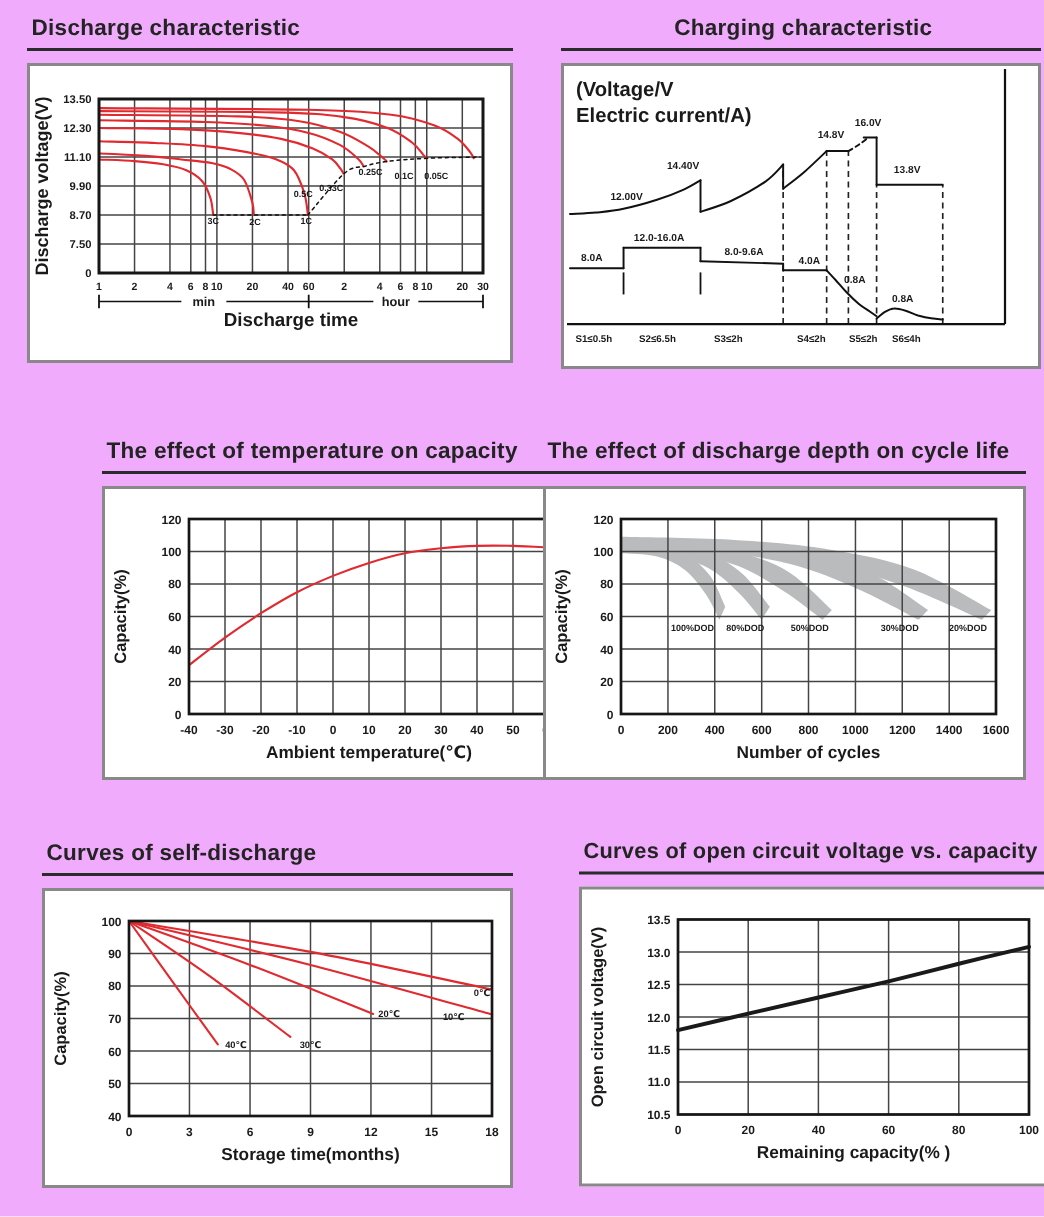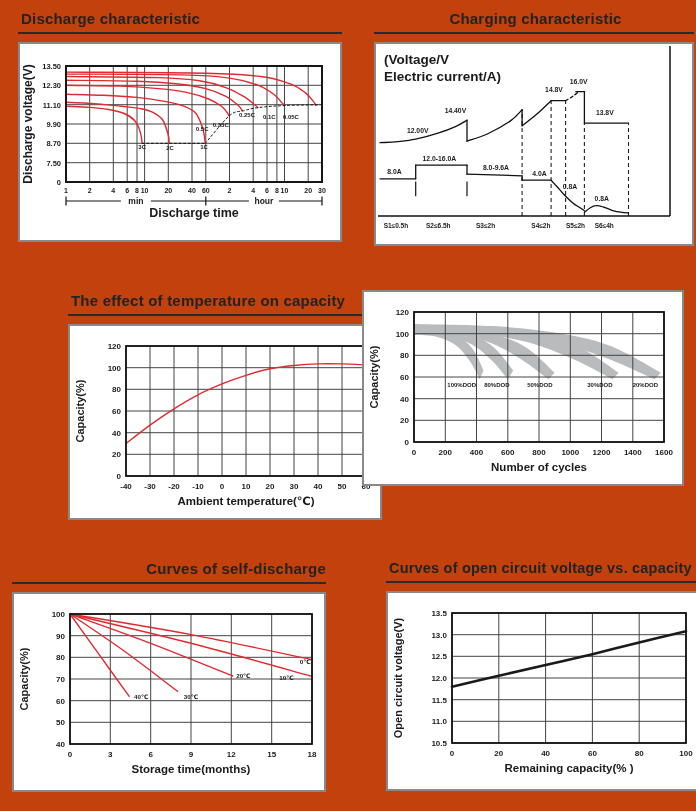--- a/index.html
+++ b/index.html
@@ -1,16 +1,16 @@
 <!DOCTYPE html>
 <html><head>
 <meta charset="utf-8">
 <style>
   html,body{margin:0;padding:0;background:#fff;}
-  .page{position:relative;width:696px;height:811px;background:#c2410c;
+  .page{position:relative;width:696px;height:811px;background:#f0abfc;
         font-family:"Liberation Sans",sans-serif;overflow:hidden;}
   .cell{position:absolute;}
   .chart-title{display:block;font-size:15px;font-weight:600;color:#232323;
         letter-spacing:.2px;margin:0 0 8px 0;padding:2px 0 5px 3px;
         border-bottom:2px solid #2b2b2b;white-space:nowrap;}
   .panel{display:inline-block;border:2px solid #898989;background:#fff;line-height:0;}
   svg{display:block;}
   svg text{font-family:"Liberation Sans","DejaVu Sans",sans-serif;}
 </style>
 </head>
@@ -243,20 +243,21 @@
             <text x="176" y="179" font-size="11.5" text-anchor="middle" font-weight="bold" fill="#1a1a1a">Ambient temperature(℃)</text>
           </g>
           <g>
             <text x="14" y="85" font-size="11" text-anchor="middle" font-weight="bold" fill="#1a1a1a" transform="rotate(-90 14 85)">Capacity(%)</text>
           </g>
         </svg>
     </div>
   </section>
 
   <section class="cell" style="left:362px;top:290px;width:322px;">
+    <h3 class="chart-title" style="width:319px;">The effect of discharge depth on cycle life</h3>
     <div class="panel">
       <svg width="318" height="192" viewBox="0 0 318 192">
           <g>
             <path d="M50,34.1C53.9,34.4 66.1,34.6 73.4,36.3C80.7,37.9 87.8,40.2 93.8,43.8C99.7,47.4 105.1,52.1 109.4,57.9C113.7,63.7 117.8,75.1 119.5,78.5L115.6,87.2C114.1,84.3 110.2,75.4 106.3,69.8C102.3,64.2 97.7,57.7 92.2,53.6C86.7,49.4 80.5,46.7 73.4,44.9C66.4,43.1 53.9,43.1 50,42.8Z" fill="#b9bbbd" stroke="none"></path>
             <path d="M50,34.1C55.2,34.3 71.4,33.7 81.3,35.2C91.1,36.6 101,39.1 109.4,42.8C117.7,46.4 124.6,50.9 131.3,56.8C137.9,62.8 146.2,74.9 149.2,78.5L143.8,87.2C141.1,84.1 134.1,74.5 128.1,68.8C122.1,63 115.6,56.7 107.8,52.5C100,48.3 90.9,45.6 81.3,43.8C71.6,42 55.2,42 50,41.7Z" fill="#b9bbbd" stroke="none"></path>
             <path d="M50,33C57.3,33.4 80.2,33.5 93.8,35.2C107.3,36.8 119.8,39.3 131.3,42.8C142.7,46.2 152.6,49.4 162.5,55.8C172.4,62.1 185.9,76.5 190.6,80.7L184.4,87.2C179.9,83.9 167.2,73.6 157.8,67.7C148.4,61.7 138.8,55.6 128.1,51.4C117.4,47.3 106.8,44.6 93.8,42.8C80.7,40.9 57.3,40.9 50,40.6Z" fill="#b9bbbd" stroke="none"></path>
             <path d="M50,33C60.4,33.2 93,32.6 112.5,34.1C132,35.5 150.3,38.2 167.2,41.7C184.1,45.1 199.5,48.2 214.1,54.7C228.6,61.2 247.9,76.3 254.7,80.7L248.4,87.2C241.7,83.7 221.9,72.7 207.8,66.6C193.8,60.4 179.9,54.5 164.1,50.3C148.2,46.2 131.5,43.5 112.5,41.7C93.5,39.9 60.4,39.9 50,39.5Z" fill="#b9bbbd" stroke="none"></path>
             <path d="M50,31.9C63,32.3 104.7,32.6 128.1,34.1C151.6,35.5 171.1,37.3 190.6,40.6C210.2,43.8 227.6,46.9 245.3,53.6C263,60.3 288.3,76.2 296.9,80.7L290.6,87.2C282.3,83.6 257.8,71.8 240.6,65.5C223.4,59.2 206.3,53.4 187.5,49.3C168.8,45.1 151,42.4 128.1,40.6C105.2,38.8 63,38.8 50,38.4Z" fill="#b9bbbd" stroke="none"></path>
           </g>
           <g>
@@ -310,21 +311,21 @@
           <g>
             <text x="175" y="179" font-size="11.5" text-anchor="middle" font-weight="bold" fill="#1a1a1a">Number of cycles</text>
           </g>
           <g>
             <text x="14" y="85" font-size="11" text-anchor="middle" font-weight="bold" fill="#1a1a1a" transform="rotate(-90 14 85)">Capacity(%)</text>
           </g>
         </svg>
     </div>
   </section>
 
-  <section class="cell" style="left:12px;top:558px;width:314px;text-align:right;">
+  <section class="cell" style="left:28px;top:558px;width:314px;">
     <h3 class="chart-title" style="width:311px;">Curves of self-discharge</h3>
     <div class="panel">
       <svg width="310" height="196" viewBox="0 0 310 196">
           <g>
             <line x1="56" y1="20" x2="56" y2="150" stroke="#444444" stroke-width="1"></line>
             <line x1="96.3" y1="20" x2="96.3" y2="150" stroke="#444444" stroke-width="1"></line>
             <line x1="136.7" y1="20" x2="136.7" y2="150" stroke="#444444" stroke-width="1"></line>
             <line x1="177" y1="20" x2="177" y2="150" stroke="#444444" stroke-width="1"></line>
             <line x1="217.3" y1="20" x2="217.3" y2="150" stroke="#444444" stroke-width="1"></line>
             <line x1="257.7" y1="20" x2="257.7" y2="150" stroke="#444444" stroke-width="1"></line>

